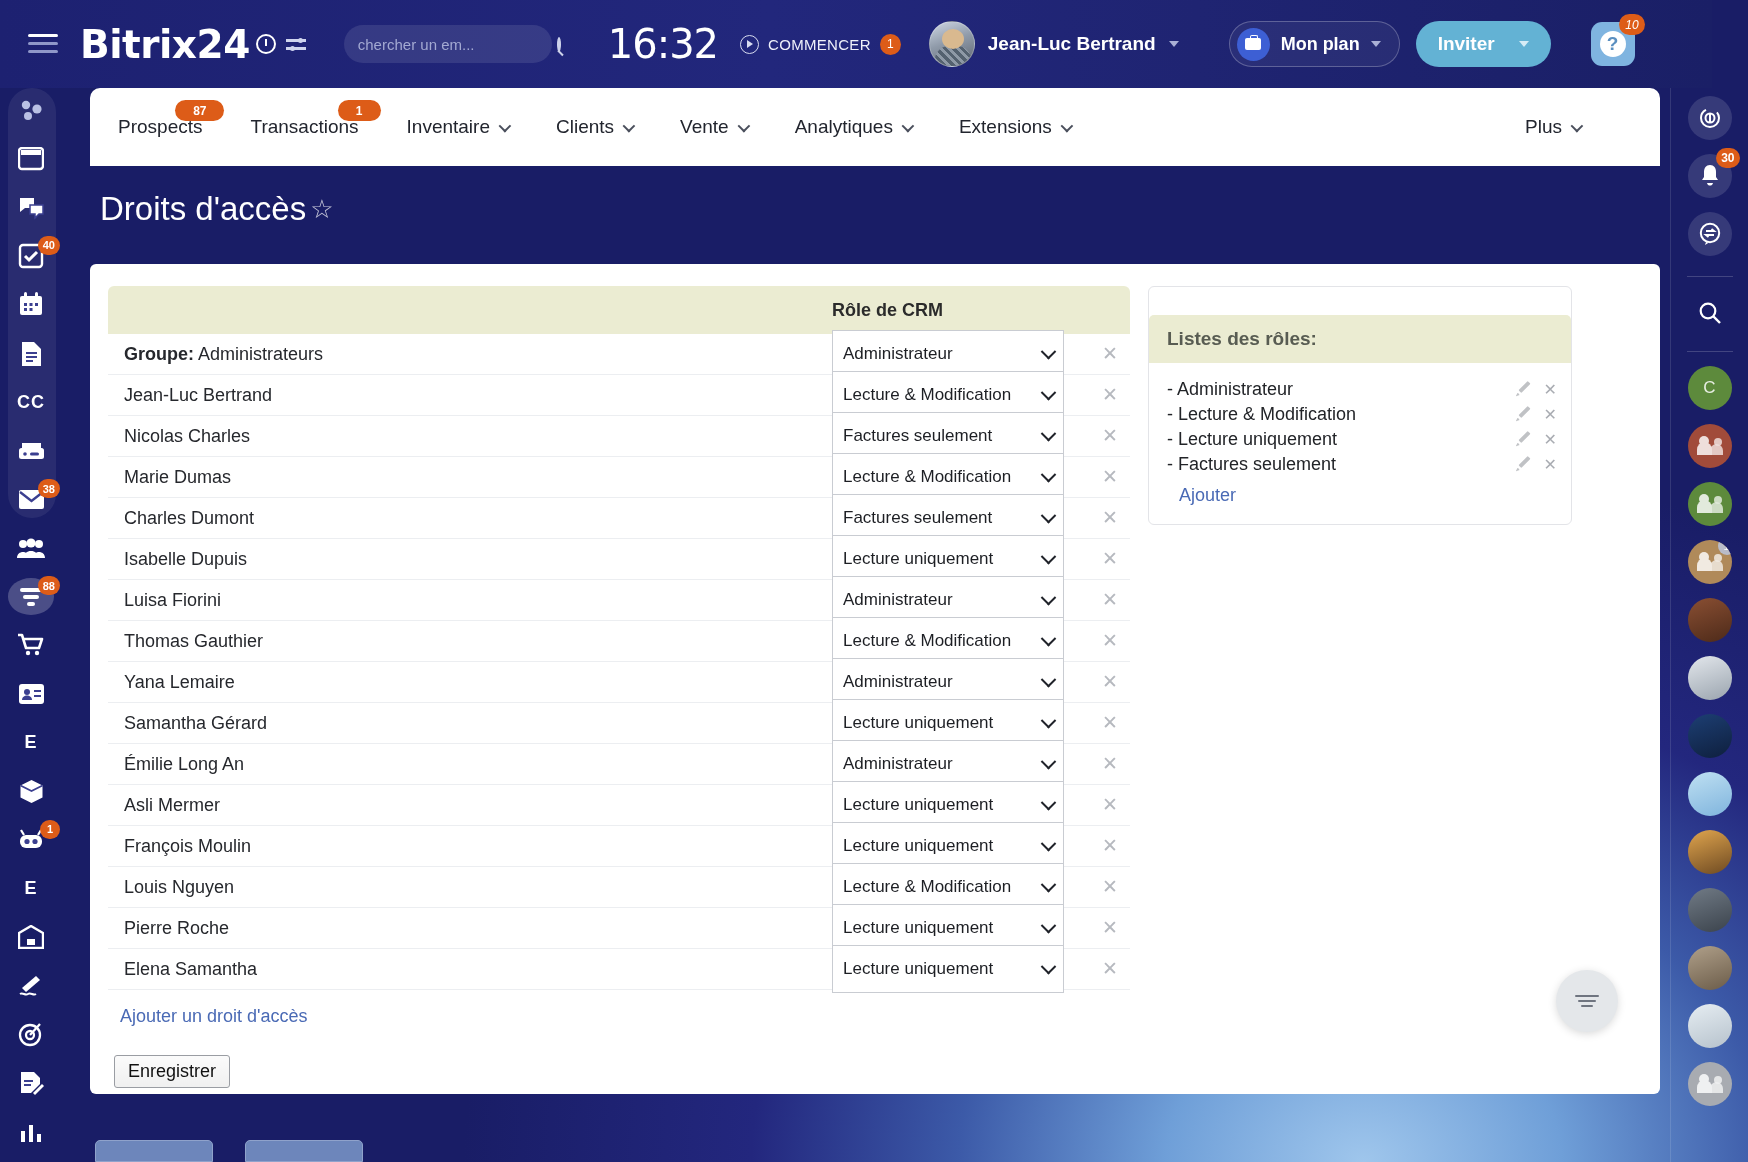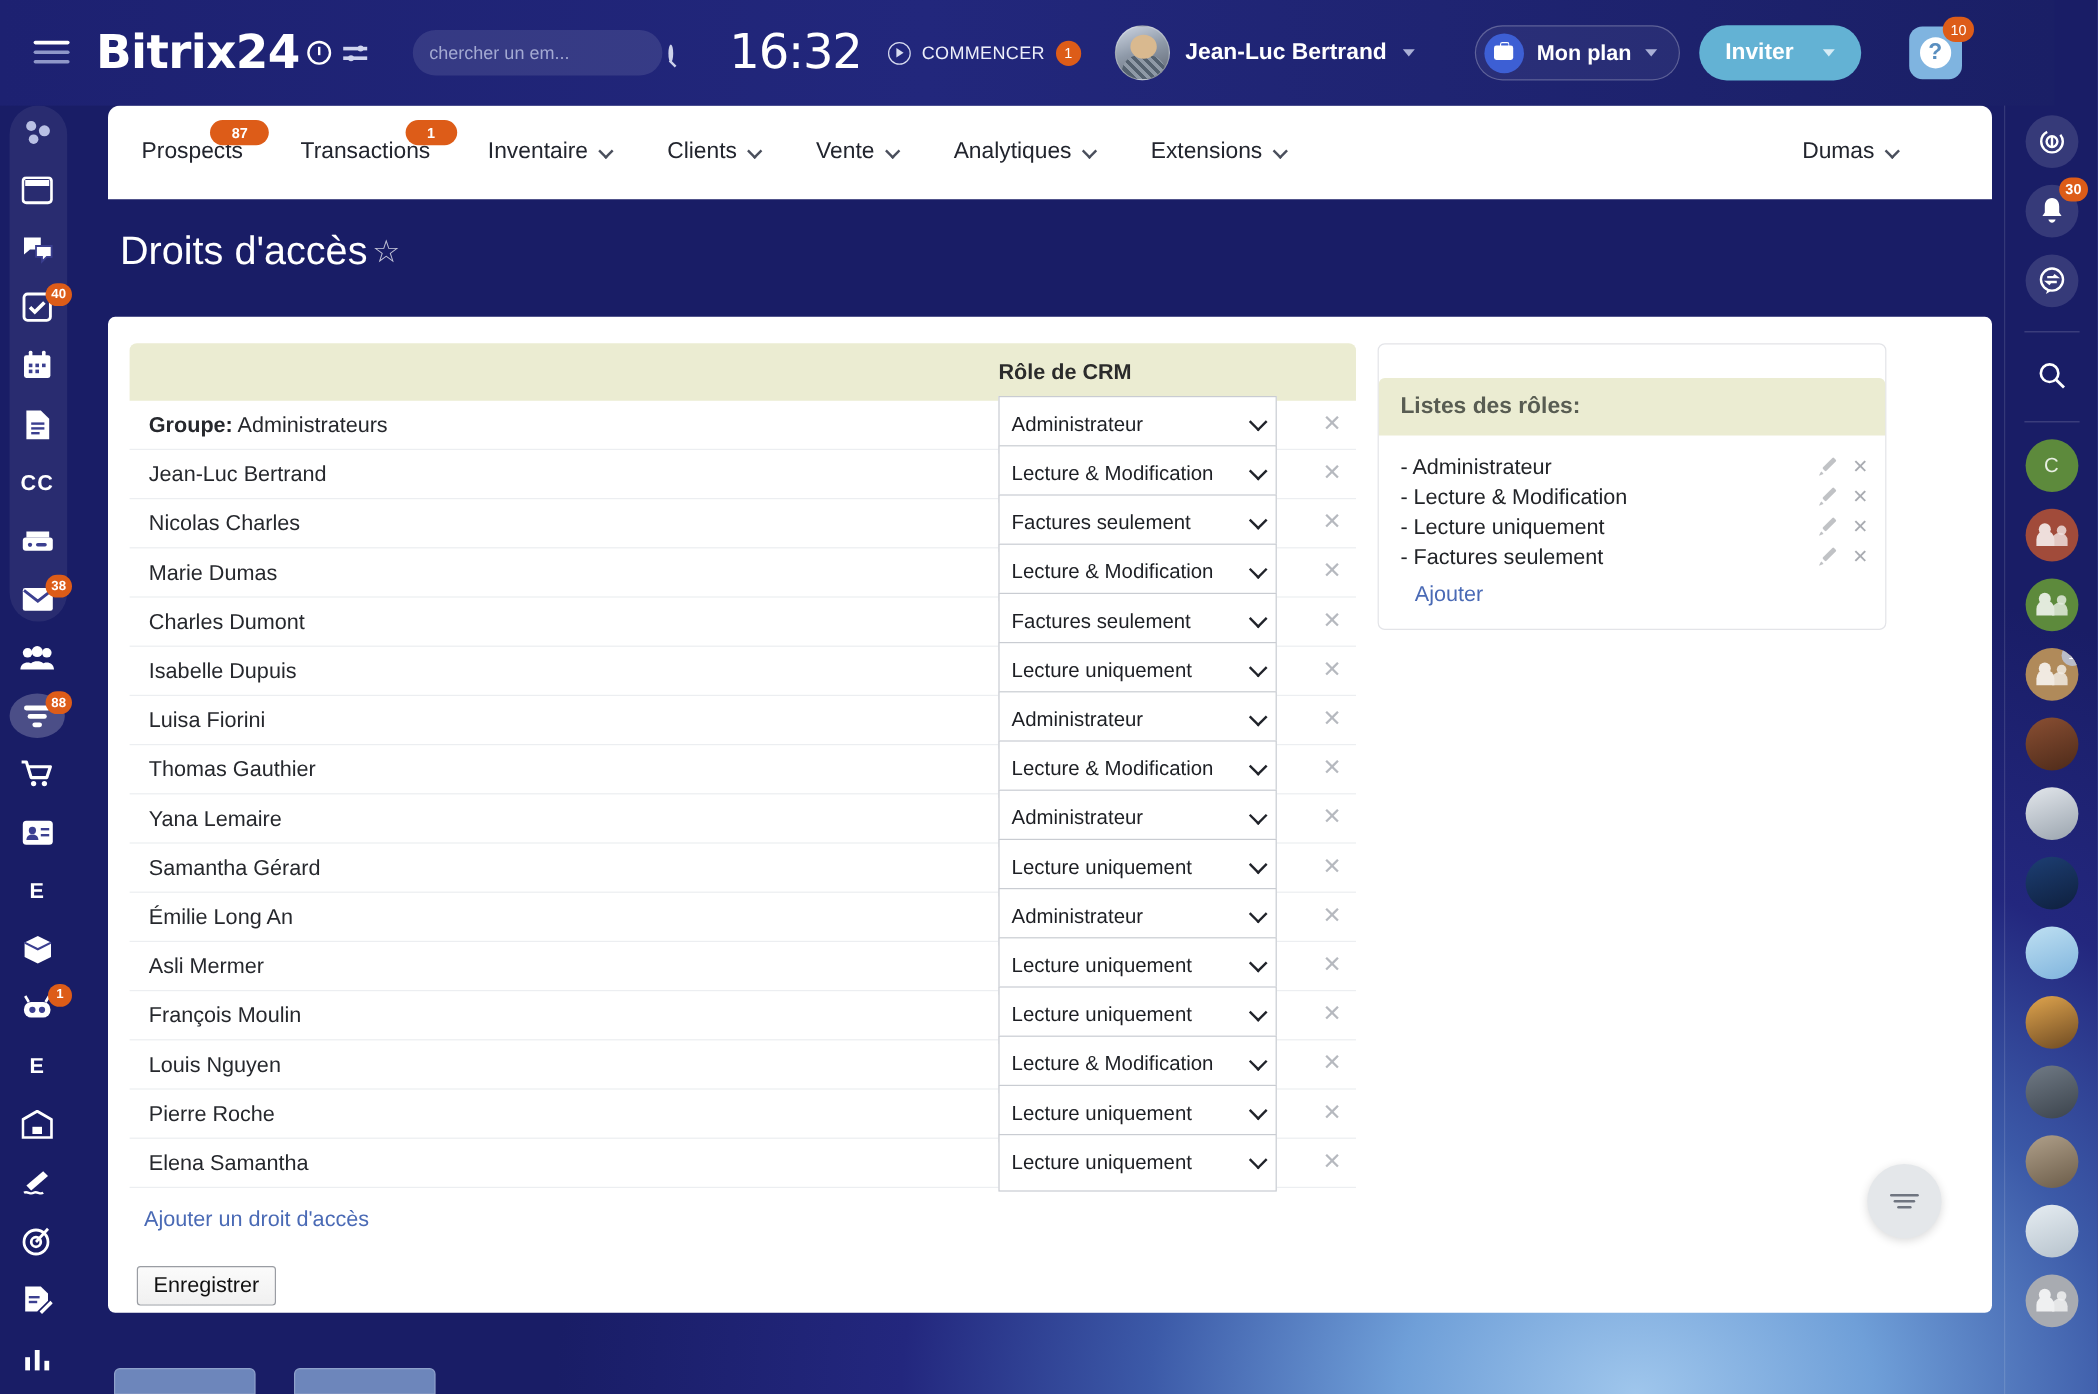--- a/index.html
+++ b/index.html
@@ -107,21 +107,21 @@
     display: flex; align-items: center; gap: 24px; padding: 0 22px; cursor: pointer;
   }
   .btn-invite .lbl { color: #fff; font-size: 19px; font-weight: 700; }
   .help-wrap { margin-left: 40px; position: relative; }
   .help-btn {
     width: 44px; height: 44px; border-radius: 11px; background: #7fb4e0;
     display:flex; align-items:center; justify-content:center; cursor:pointer;
   }
   .help-q { width: 26px; height: 26px; border-radius: 50%; background: #fff; color: #5a8fc0;
     font-size: 19px; font-weight: 700; display:flex; align-items:center; justify-content:center; }
-  .help-badge { position: absolute; right: -10px; top: -8px; }
+  .help-badge { position: absolute; right: -10px; top: -8px; font-style: italic; }
 
   
   .lsb {
     position: absolute; left: 0; top: 88px; width: 62px; bottom: 0; z-index: 25;
     display: flex; flex-direction: column; align-items: center; padding-top: 4px;
   }
   .lsb-pill {
     position: absolute; left: 8px; top: 0; width: 48px; height: 430px;
     background: rgba(255,255,255,0.07); border-radius: 24px;
   }
@@ -602,21 +602,21 @@
     </div>
     <div class="crmnav-item">
       <span>Analytiques</span>
       <span class="chev"></span>
     </div>
     <div class="crmnav-item">
       <span>Extensions</span>
       <span class="chev"></span>
     </div>
     <div class="crmnav-item right">
-      <span>Dumas</span>
+      <span>Plus</span>
       <span class="chev"></span>
     </div>
   </div>
 
   <div class="page-title-row">
     <div class="page-title">Droits d'accès</div>
     <div class="star">☆</div>
   </div>
 
   <div class="content-card">

